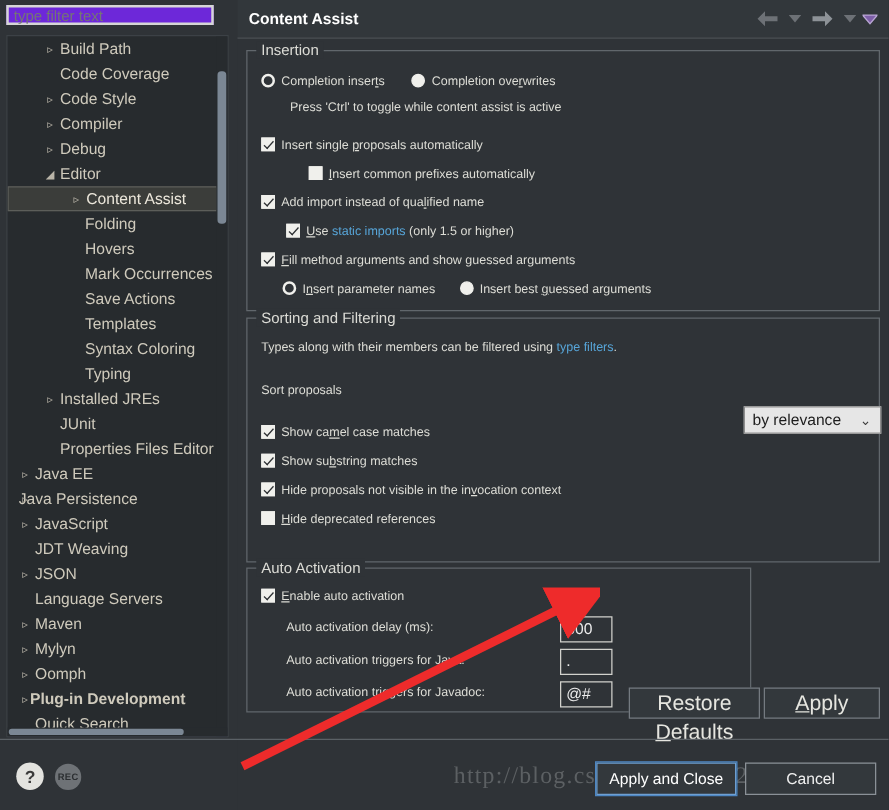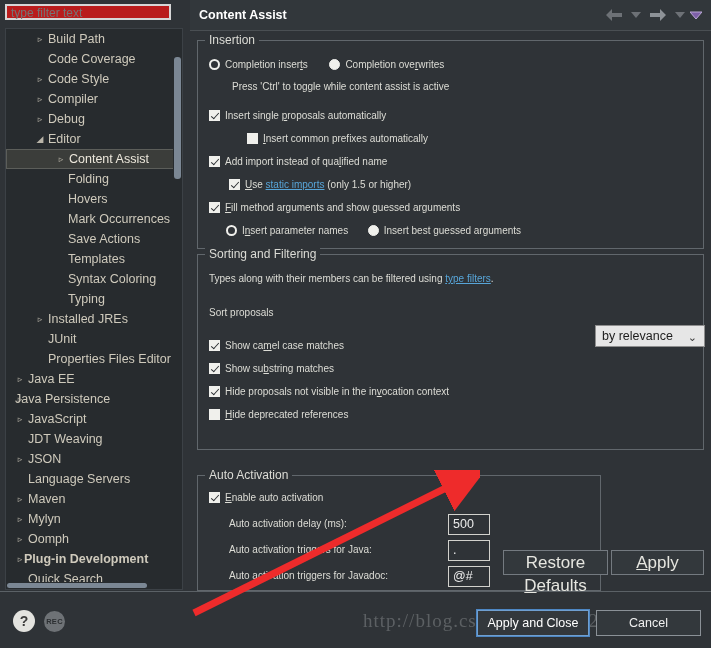--- a/index.html
+++ b/index.html
@@ -24,21 +24,21 @@
     left: 0; top: 0;
     width: 190px;
     height: 648px;
     background: #2f3337;
   }
   #filter-box {
     position: absolute;
     left: 5px; top: 4px;
     width: 166px;
     height: 16px;
-    background: #b91c1c;
+    background: #6d28d9;
     border: 2px solid #d6d6d6;
     box-sizing: border-box;
   }
   #filter-input {
     width: 100%;
     height: 100%;
     border: 0;
     outline: 0;
     background: transparent;
     color: #d8d8d2;
@@ -202,21 +202,21 @@
     position: absolute;
     top: -8px;
     left: 7px;
     background: #2f3337;
     padding: 0 4px;
     font-size: 12px;
     color: #dcdcd6;
   }
   #grp-insertion { left: 7px; top: 9px; width: 507px; height: 209px; }
   #grp-sorting   { left: 7px; top: 223px; width: 507px; height: 196px; }
-  #grp-autoact   { left: 7px; top: 444px; width: 404px; height: 116px; }
+  #grp-autoact   { left: 7px; top: 423px; width: 404px; height: 116px; }
 
   .row { position: absolute; white-space: nowrap; font-size: 10px; color: #ddddd6; }
 
   
   .cb {
     display: inline-block;
     width: 11px; height: 11px;
     border: 1px solid #cfcfcf;
     background: #2f3337;
     vertical-align: -2px;
@@ -246,21 +246,21 @@
     margin-right: 5px;
     position: relative;
     box-sizing: border-box;
     cursor: pointer;
     background: #2f3337;
     border: 2px solid #f0f0ec;
   }
   .rb.filled { background: #f0f0ec; border: 1px solid #f0f0ec; }
 
   .ul { text-decoration: underline; }
-  .lnk { color: #57a5d8; text-decoration: underline; cursor: pointer; }
+  .lnk { color: #57a5d8; cursor: pointer; }
 
   
   #sort-combo {
     position: absolute;
     left: 397px; top: 70px;
     width: 110px; height: 22px;
     background: #e6e6e6;
     border: 1px solid #8e8e8e;
     box-sizing: border-box;
     color: #1d1d1d;

